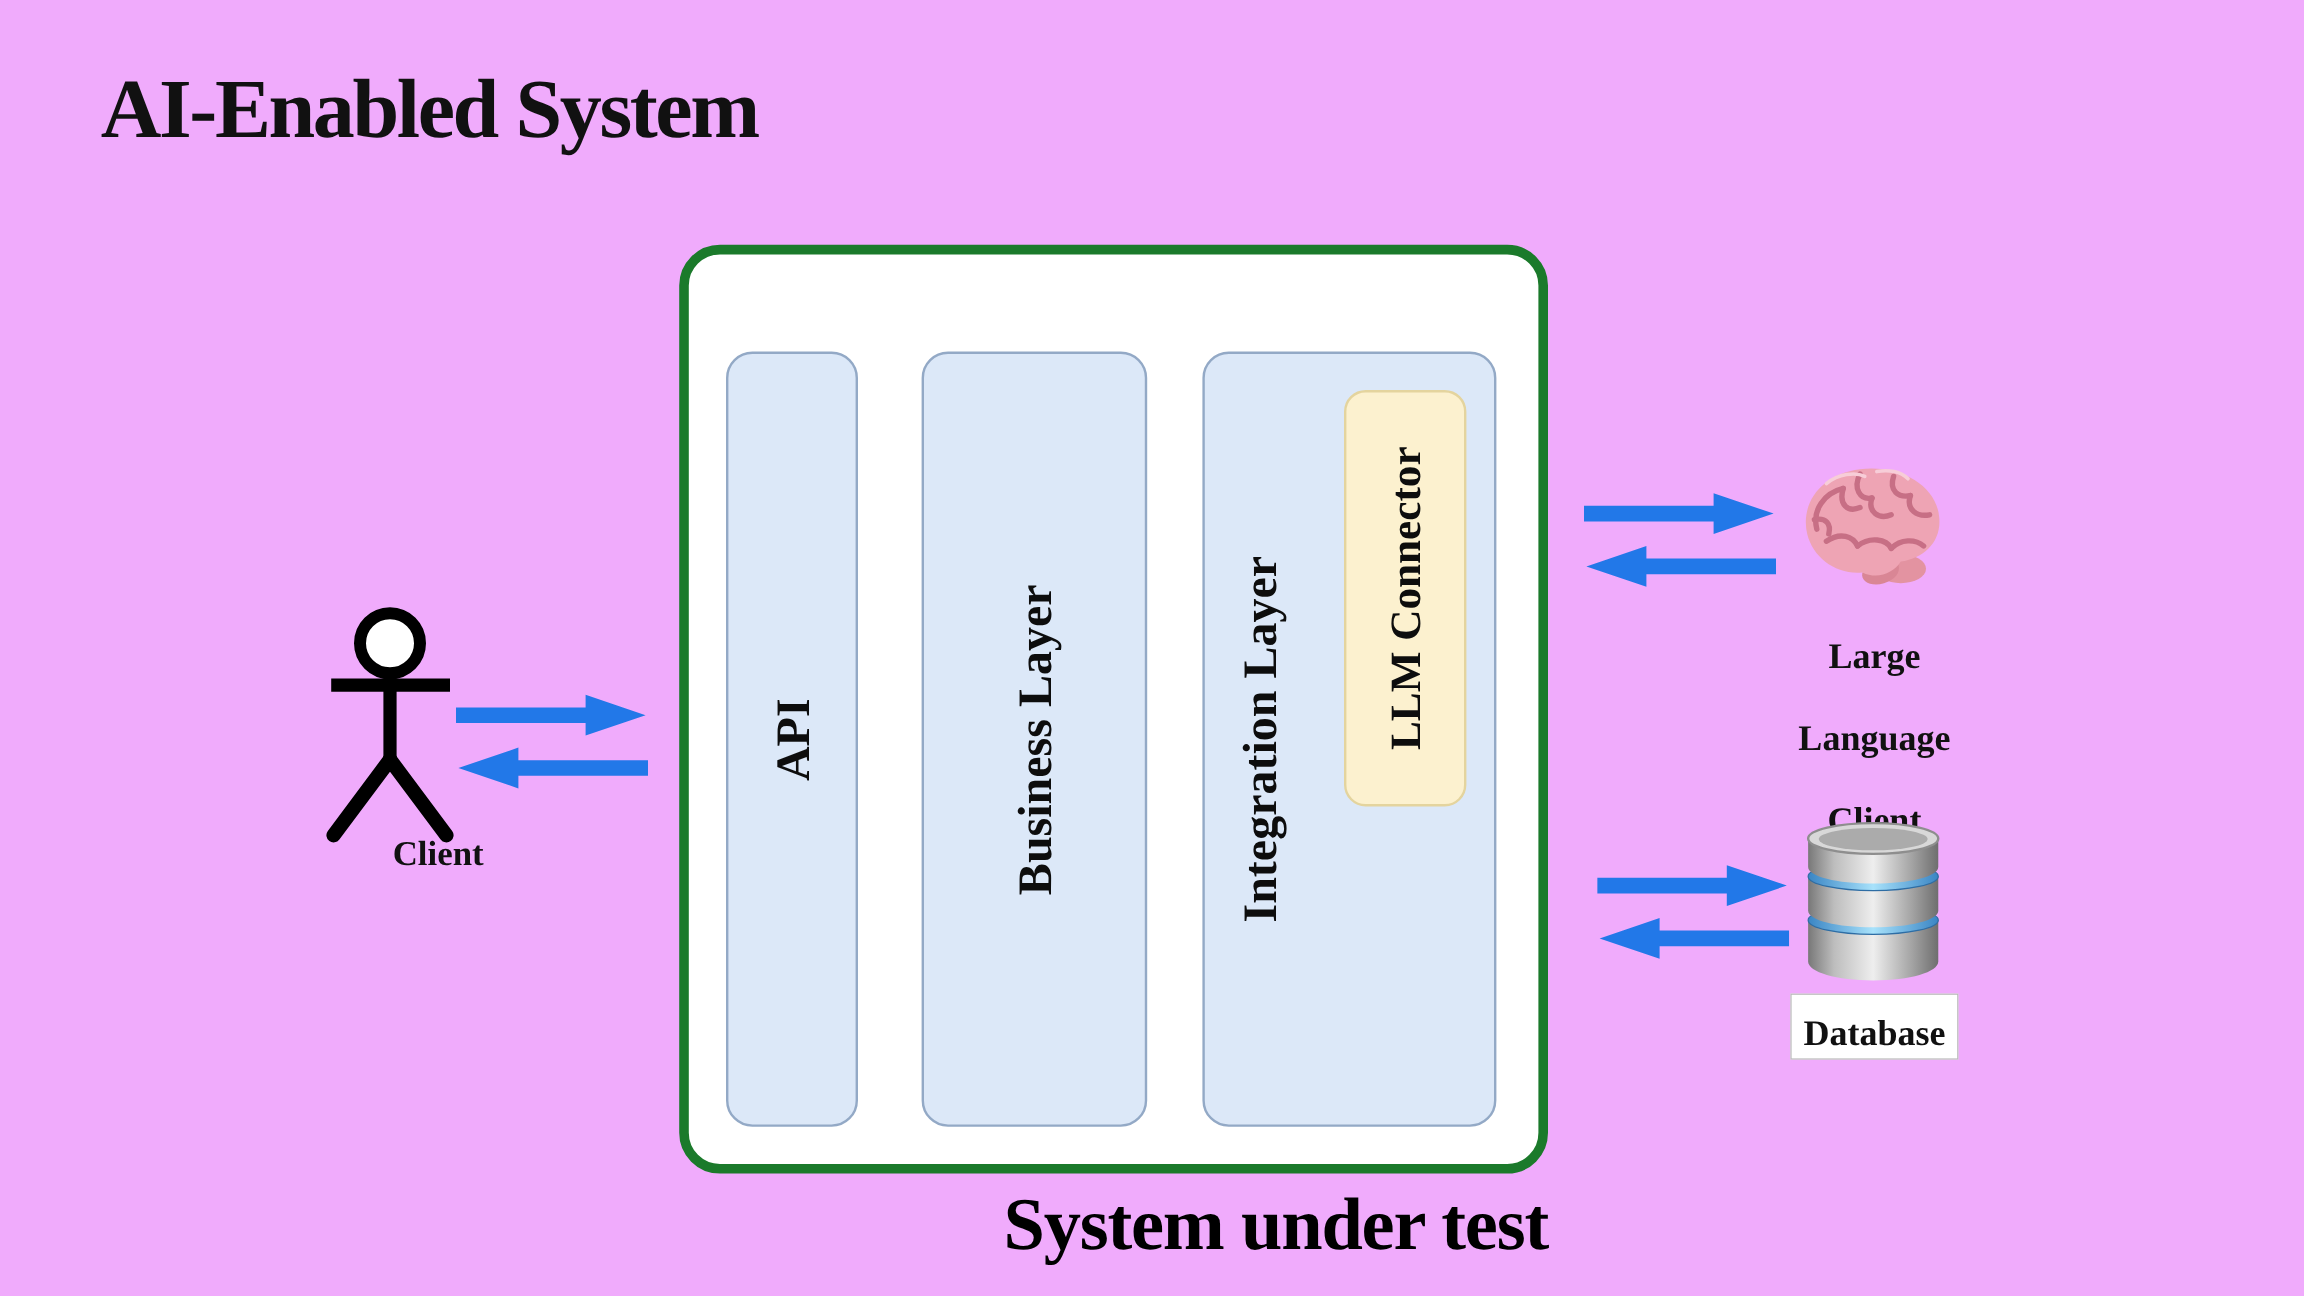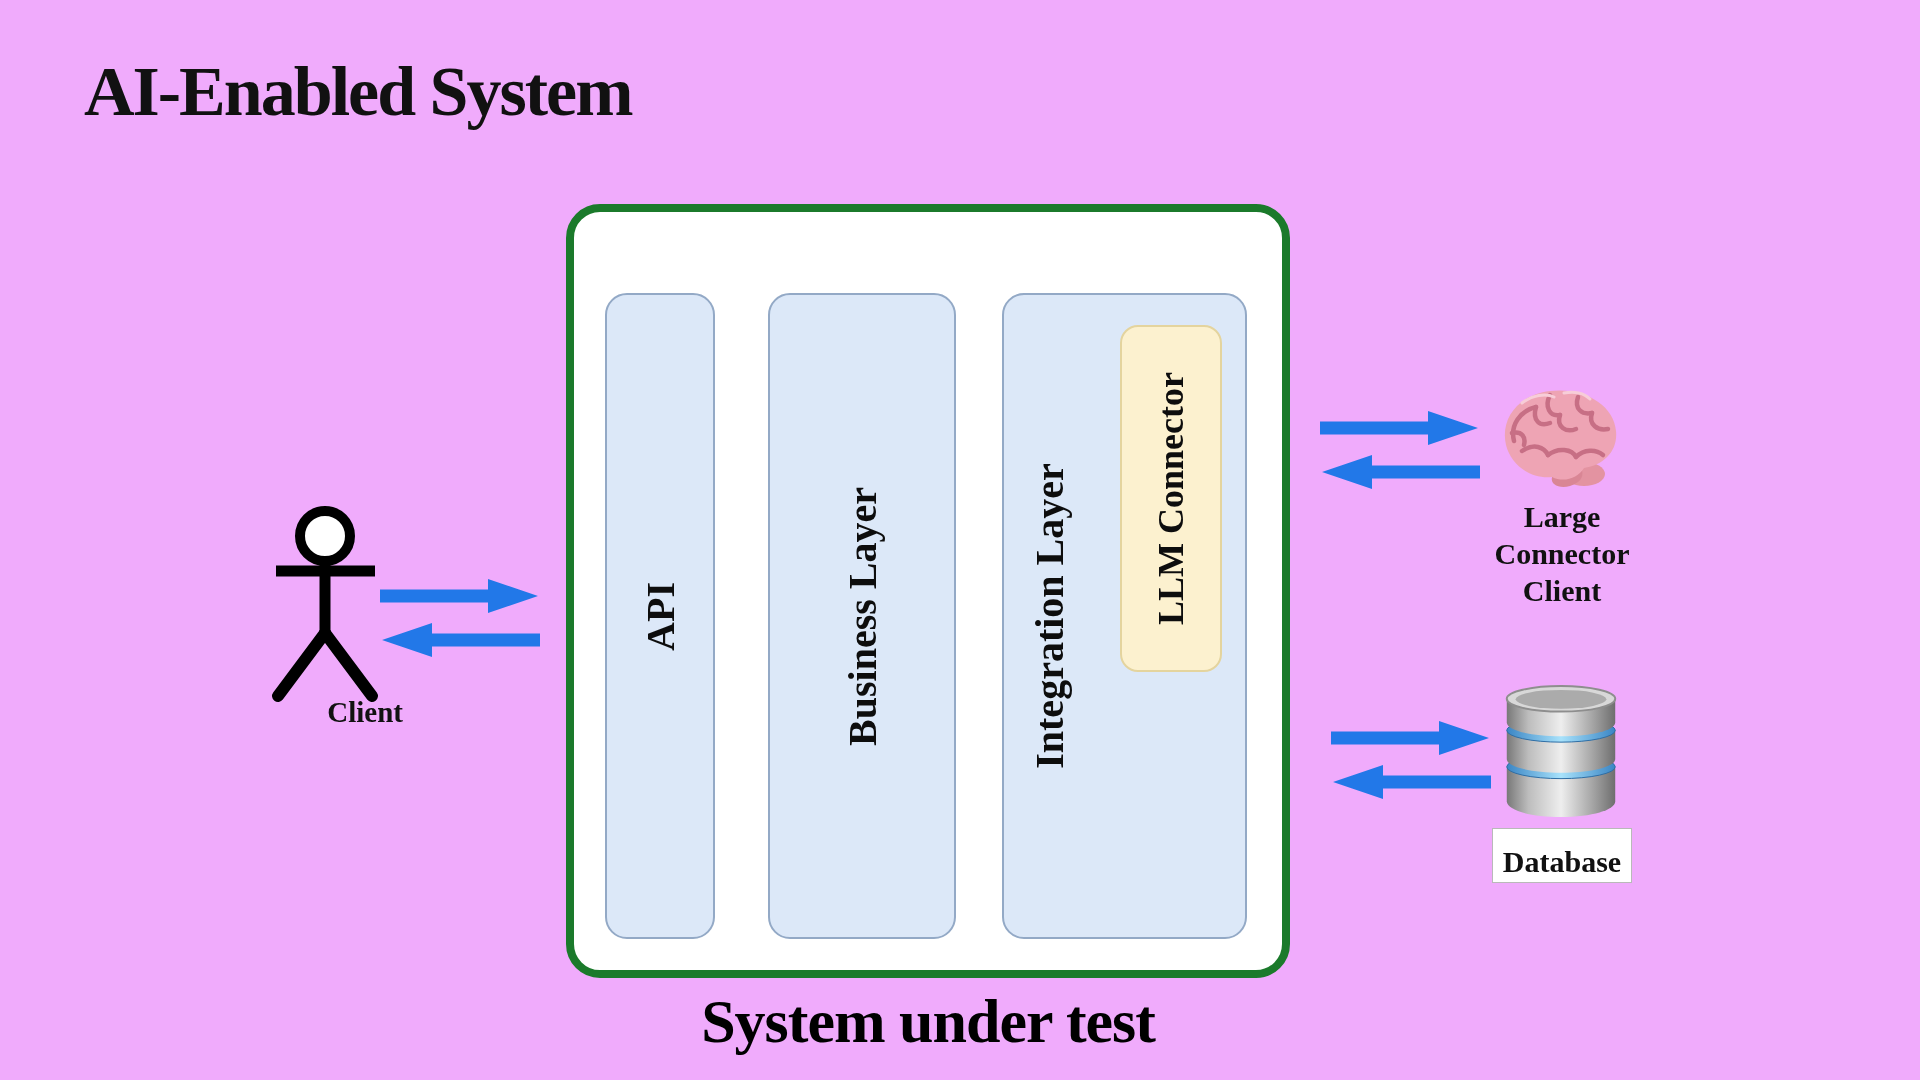--- a/index.html
+++ b/index.html
@@ -33,21 +33,21 @@
     position:absolute;left:22px;top:50%;transform:translateY(-50%) rotate(180deg);
   }
   .connector{
     position:absolute;left:1120px;top:325px;width:98px;height:343px;
     background:#fcf1cf;border:2px solid #e4d49e;border-radius:18px;
     display:flex;align-items:center;justify-content:center;
   }
   .connector .vlabel{font-size:36px;}
   
   .sut-caption{
-    position:absolute;left:566px;top:986px;width:724px;text-align:center;
+    position:absolute;left:566px;top:986px;width:724px;text-align:right;
     font-size:62px;font-weight:800;letter-spacing:-1px;color:#000;
   }
   
   .client-figure{position:absolute;left:268px;top:505px;}
   .client-label{
     position:absolute;left:253px;top:696px;width:150px;text-align:right;
     font-size:29px;font-weight:700;color:#111;
   }
   
   .arrow{position:absolute;width:160px;height:38px;}
@@ -56,21 +56,21 @@
   .ar-llm-req{left:1320px;top:409px;}
   .ar-llm-res{left:1320px;top:453px;}
   .ar-db-req{left:1331px;top:719px;}
   .ar-db-res{left:1331px;top:763px;}
   
   .brain{position:absolute;left:1492px;top:381px;}
   .llm-label{
     position:absolute;left:1452px;top:498px;width:220px;text-align:center;
     font-size:30px;font-weight:700;line-height:37px;color:#111;
   }
-  .llm-label span{display:block;}
+  .llm-label span{display:block;margin-top:31px;}
   
   .db{position:absolute;left:1500px;top:683px;}
   .db-label-wrap{position:absolute;left:1452px;top:828px;width:220px;text-align:center;}
   .db-label{
     display:inline-block;background:#ffffff;border:1px solid #b9b9b9;
     padding:16px 10px 3px 10px;font-size:30px;font-weight:700;color:#111;
   }
 </style>
 </head>
 <body>
@@ -145,21 +145,21 @@
       <path d="M84,76 C92,68 104,68 111,74"></path>
       <path d="M20,52 C30,50 34,56 32,64"></path>
     </g>
     <g fill="none" stroke="#f7cdd8" stroke-width="3" stroke-linecap="round">
       <path d="M30,22 C40,14 54,12 62,16"></path>
       <path d="M72,12 C82,10 92,12 98,18"></path>
     </g>
   </svg>
   <div class="llm-label">
     <span>Large</span>
-    <span>Connector</span>
+    <span>Language</span>
     <span>Client</span>
   </div>
 
   <svg class="db" width="122" height="140" viewBox="0 0 122 142">
     <defs>
       <linearGradient id="met" x1="0" y1="0" x2="1" y2="0">
         <stop offset="0" stop-color="#787878"></stop>
         <stop offset="0.2" stop-color="#bdbdbd"></stop>
         <stop offset="0.5" stop-color="#eeeeee"></stop>
         <stop offset="0.8" stop-color="#a3a3a3"></stop>

